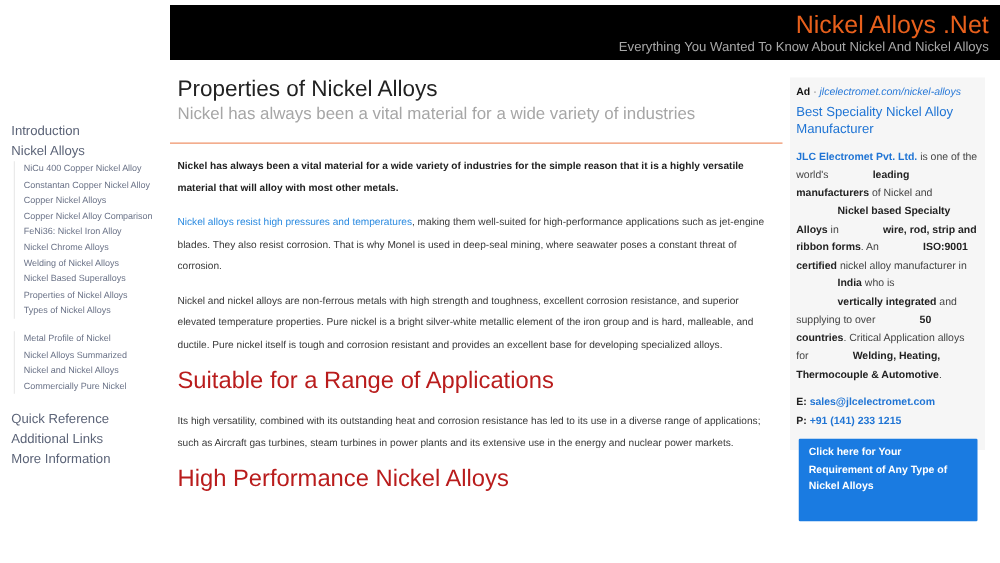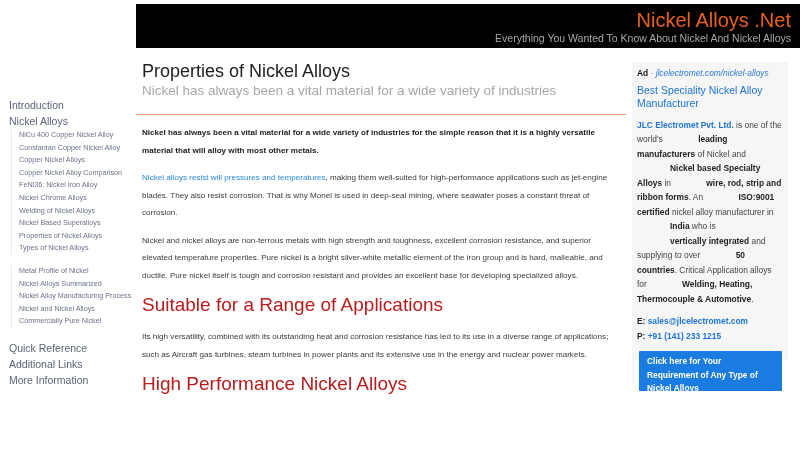--- a/index.html
+++ b/index.html
@@ -39,21 +39,21 @@
   .ad-label { font-weight: bold; color: #111; }
   .ad-dot { color: #777; }
   .ad-url { color: #2a7ad8; font-style: italic; }
   .ad-head { display: block; color: #1f74d4; font-size: 10.5px; line-height: 13px; margin-top: 3px; text-decoration: none; }
   .ad-body { margin-top: 8px; }
   .ad-body b { color: #222; padding-left: 33px; }
   .ad-body .blue { color: #1f74d4; font-weight: bold; }
   .contact { margin-top: 8px; font-weight: bold; color: #222; }
   .contact a { color: #1f74d4; text-decoration: none; }
   .ad-cta {
-    display: block; margin-top: 8px; margin-left: 2px; width: 143px; height: 40px;
+    display: block; margin-top: 8px; margin-left: 2px; width: 143px; height: 66px;
     background: #1a7be1; color: #fff; font-weight: bold; font-size: 8.4px; line-height: 13.5px;
     padding: 4px 8px; text-decoration: none; border-radius: 1px;
   }
 </style>
 </head>
 <body>
 
 <div class="header">
   <a class="site-title">Nickel Alloys .Net</a>
   <span class="site-tagline">Everything You Wanted To Know About Nickel And Nickel Alloys</span>
@@ -70,40 +70,39 @@
     <a>FeNi36: Nickel Iron Alloy</a>
     <a>Nickel Chrome Alloys</a>
     <a>Welding of Nickel Alloys</a>
     <a>Nickel Based Superalloys</a>
     <a>Properties of Nickel Alloys</a>
     <a>Types of Nickel Alloys</a>
   </div>
   <div class="nav-sub">
     <a>Metal Profile of Nickel</a>
     <a>Nickel Alloys Summarized</a>
-    <a>Nickel Alloy Manufacturing Process</a>
     <a>Nickel and Nickel Alloys</a>
     <a>Commercially Pure Nickel</a>
   </div>
   <div class="nav-gap"></div>
   <a class="nav-top">Quick Reference</a>
   <a class="nav-top">Additional Links</a>
   <a class="nav-top">More Information</a>
 </nav>
 
 <div class="main">
   <h1 class="page-title">Properties of Nickel Alloys</h1>
   <h3 class="page-subtitle">Nickel has always been a vital material for a wide variety of industries</h3>
 </div>
 
 <div class="rule"></div>
 
 <article class="content">
   <p class="lead">Nickel has always been a vital material for a wide variety of industries for the simple reason that it is a highly versatile material that will alloy with most other metals.</p>
-  <p><a>Nickel alloys resist will pressures and temperatures</a><span>, making them well-suited for high-performance applications such as jet-engine blades. They also resist corrosion. That is why Monel is used in deep-seal mining, where seawater poses a constant threat of corrosion.</span></p>
+  <p><a>Nickel alloys resist high pressures and temperatures</a><span>, making them well-suited for high-performance applications such as jet-engine blades. They also resist corrosion. That is why Monel is used in deep-seal mining, where seawater poses a constant threat of corrosion.</span></p>
   <p>Nickel and nickel alloys are non-ferrous metals with high strength and toughness, excellent corrosion resistance, and superior elevated temperature properties. Pure nickel is a bright silver-white metallic element of the iron group and is hard, malleable, and ductile. Pure nickel itself is tough and corrosion resistant and provides an excellent base for developing specialized alloys.</p>
   <h2 class="h2a">Suitable for a Range of Applications</h2>
   <p>Its high versatility, combined with its outstanding heat and corrosion resistance has led to its use in a diverse range of applications; such as Aircraft gas turbines, steam turbines in power plants and its extensive use in the energy and nuclear power markets.</p>
   <h2 class="h2b">High Performance Nickel Alloys</h2>
 </article>
 
 <aside class="ad">
   <span class="ad-row">
     <span class="ad-label">Ad</span>
     <span class="ad-dot">·</span>

